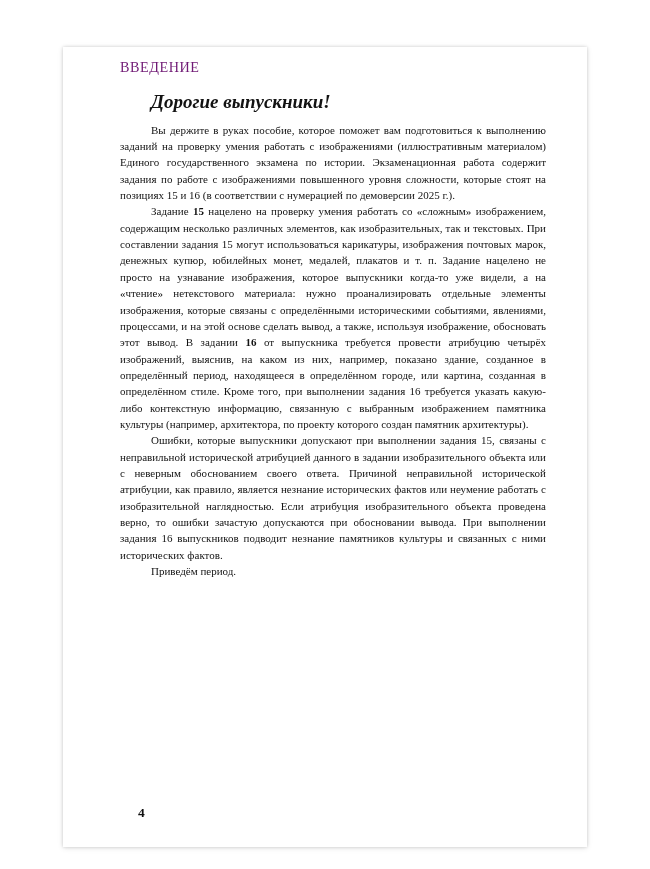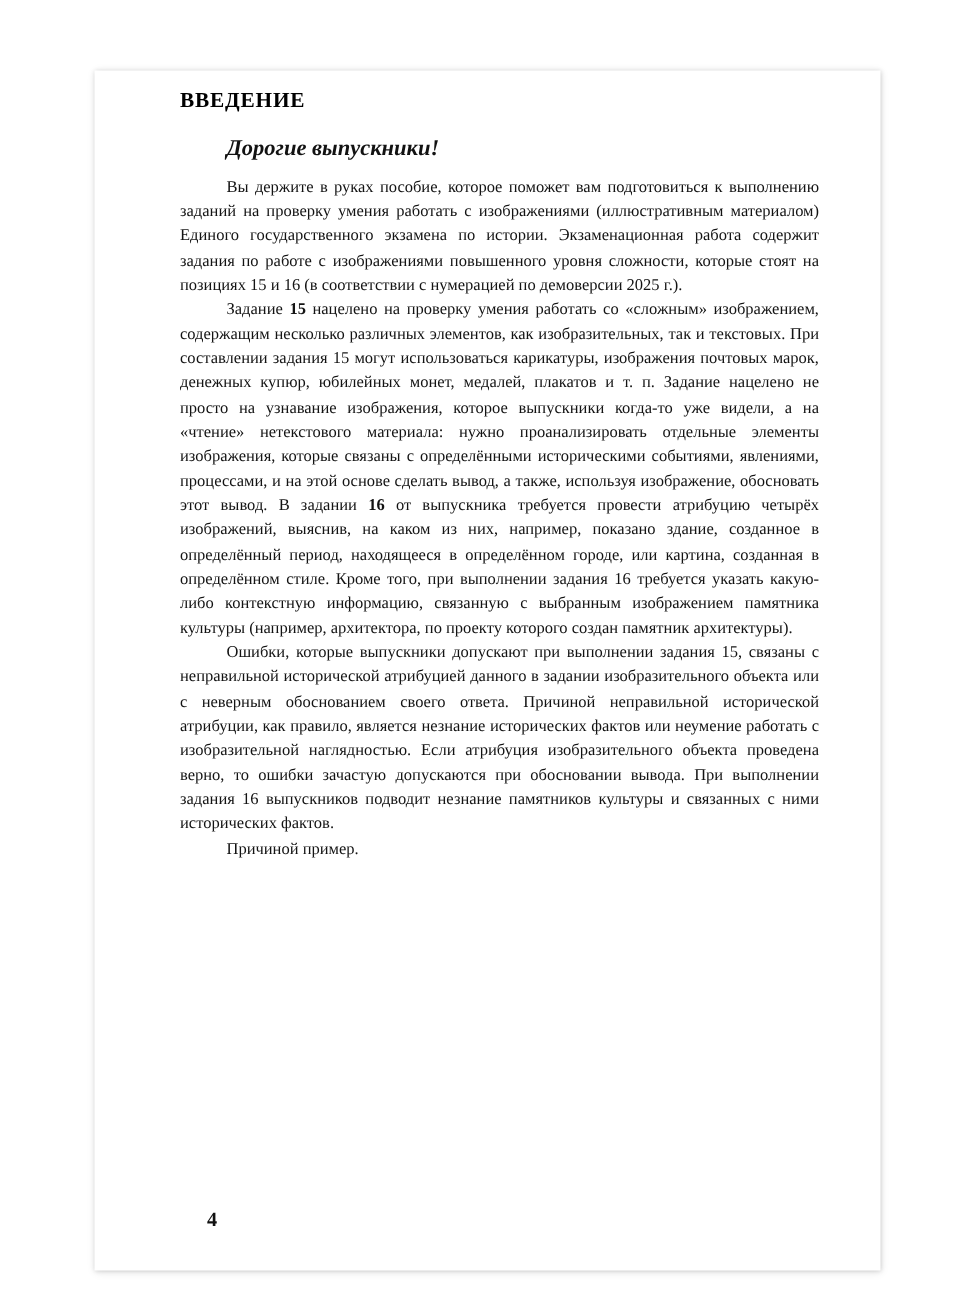--- a/index.html
+++ b/index.html
@@ -35,28 +35,28 @@
   #page-content {
     position: absolute;
     left: 57px;
     top: 12px;
     width: 426px;
   }
 
   #section-heading {
     font-size: 14.2px;
     letter-spacing: 0.55px;
-    color: #000000;
-    font-weight: 700;
+    color: #701a75;
+    font-weight: 400;
     margin: 0 0 14px 0;
     line-height: 1.2;
   }
 
   #salutation {
-    font-size: 15px;
+    font-size: 19px;
     font-style: italic;
     font-weight: 700;
     color: #121212;
     margin: 0 0 7px 0;
     padding-left: 31px;
     line-height: 1.3;
   }
 
   .body-par {
     font-size: 11px;
@@ -96,21 +96,21 @@
       <h1 id="section-heading">ВВЕДЕНИЕ</h1>
 
       <p id="salutation">Дорогие выпускники!</p>
 
       <p class="body-par">Вы держите в руках пособие, которое поможет вам подготовиться к выполнению заданий на проверку умения работать с изображениями (иллюстративным материалом) Единого государственного экзамена по истории. Экзаменационная работа содержит задания по работе с изображениями повышенного уровня сложности, которые стоят на позициях 15 и 16 (в соответствии с нумерацией по демоверсии 2025 г.).</p>
 
       <p class="body-par">Задание <b>15</b> нацелено на проверку умения работать со «сложным» изображением, содержащим несколько различных элементов, как изобразительных, так и текстовых. При составлении задания 15 могут использоваться карикатуры, изображения почтовых марок, денежных купюр, юбилейных монет, медалей, плакатов и т. п. Задание нацелено не просто на узнавание изображения, которое выпускники когда-то уже видели, а на «чтение» нетекстового материала: нужно проанализировать отдельные элементы изображения, которые связаны с определёнными историческими событиями, явлениями, процессами, и на этой основе сделать вывод, а также, используя изображение, обосновать этот вывод. В задании <b>16</b> от выпускника требуется провести атрибуцию четырёх изображений, выяснив, на каком из них, например, показано здание, созданное в определённый период, находящееся в определённом городе, или картина, созданная в определённом стиле. Кроме того, при выполнении задания 16 требуется указать какую-либо контекстную информацию, связанную с выбранным изображением памятника культуры (например, архитектора, по проекту которого создан памятник архитектуры).</p>
 
       <p class="body-par">Ошибки, которые выпускники допускают при выполнении задания 15, связаны с неправильной исторической атрибуцией данного в задании изобразительного объекта или с неверным обоснованием своего ответа. Причиной неправильной исторической атрибуции, как правило, является незнание исторических фактов или неумение работать с изобразительной наглядностью. Если атрибуция изобразительного объекта проведена верно, то ошибки зачастую допускаются при обосновании вывода. При выполнении задания 16 выпускников подводит незнание памятников культуры и связанных с ними исторических фактов.</p>
 
-      <p class="body-par">Причиной пример.</p>
+      <p class="body-par">Приведём период.</p>
 
     </div>
 
     <div id="page-number">4</div>
 
   </div>
 
 </div>
 
 </body></html>

